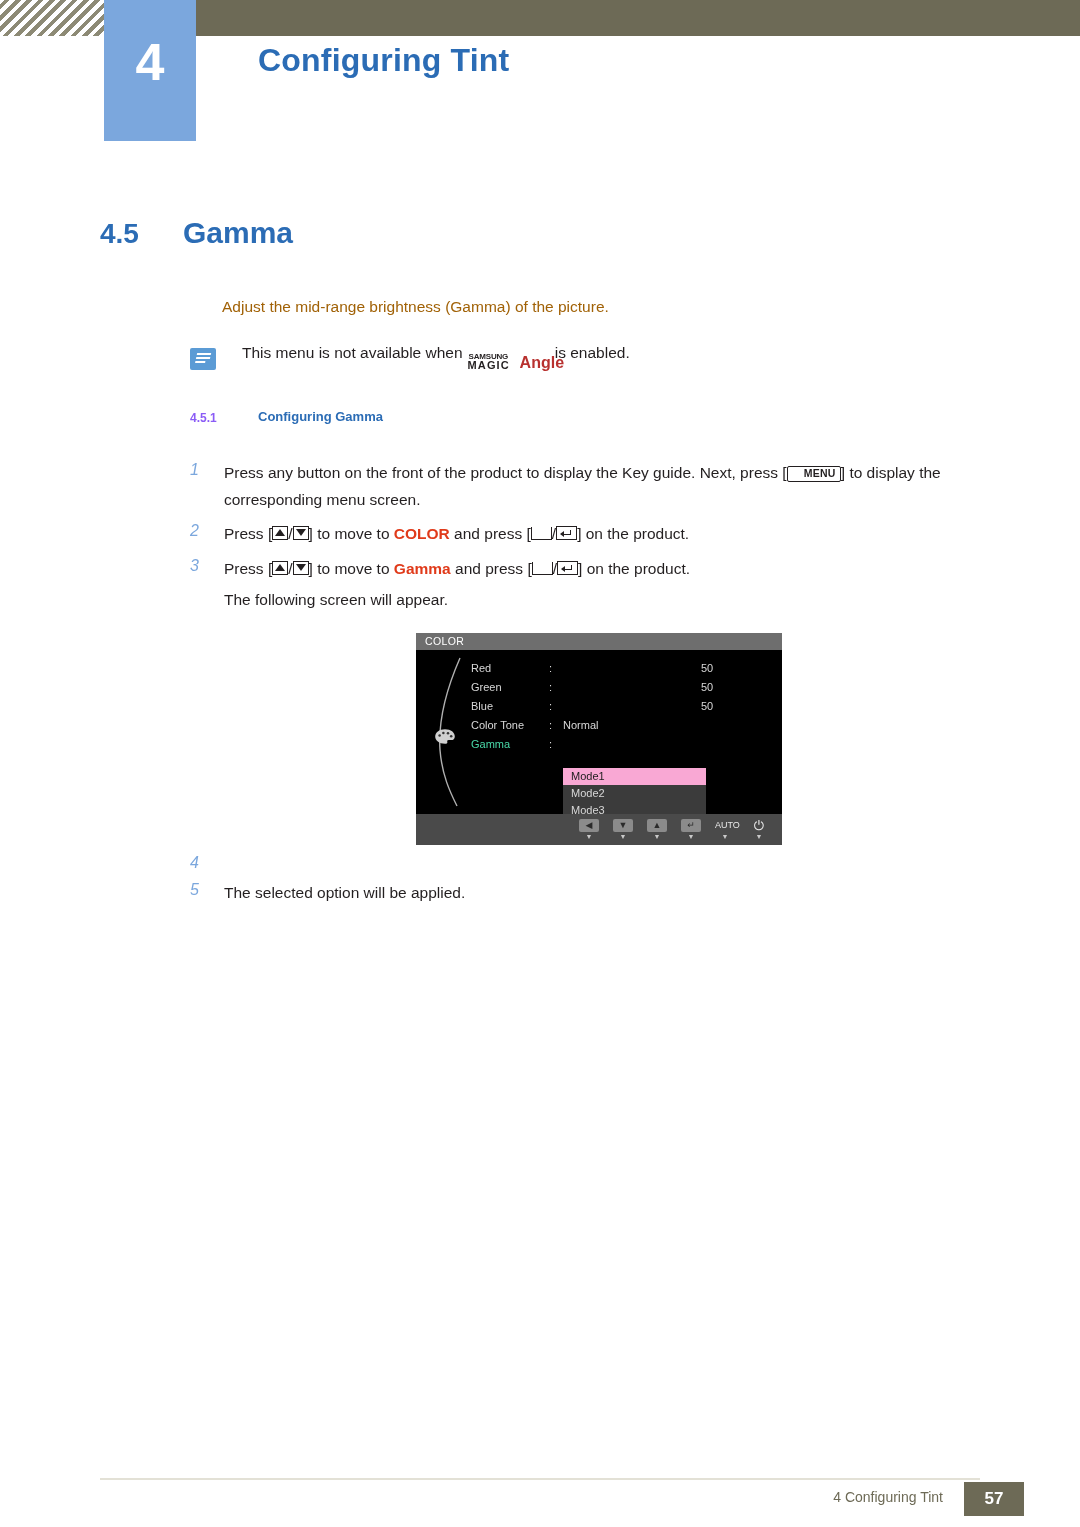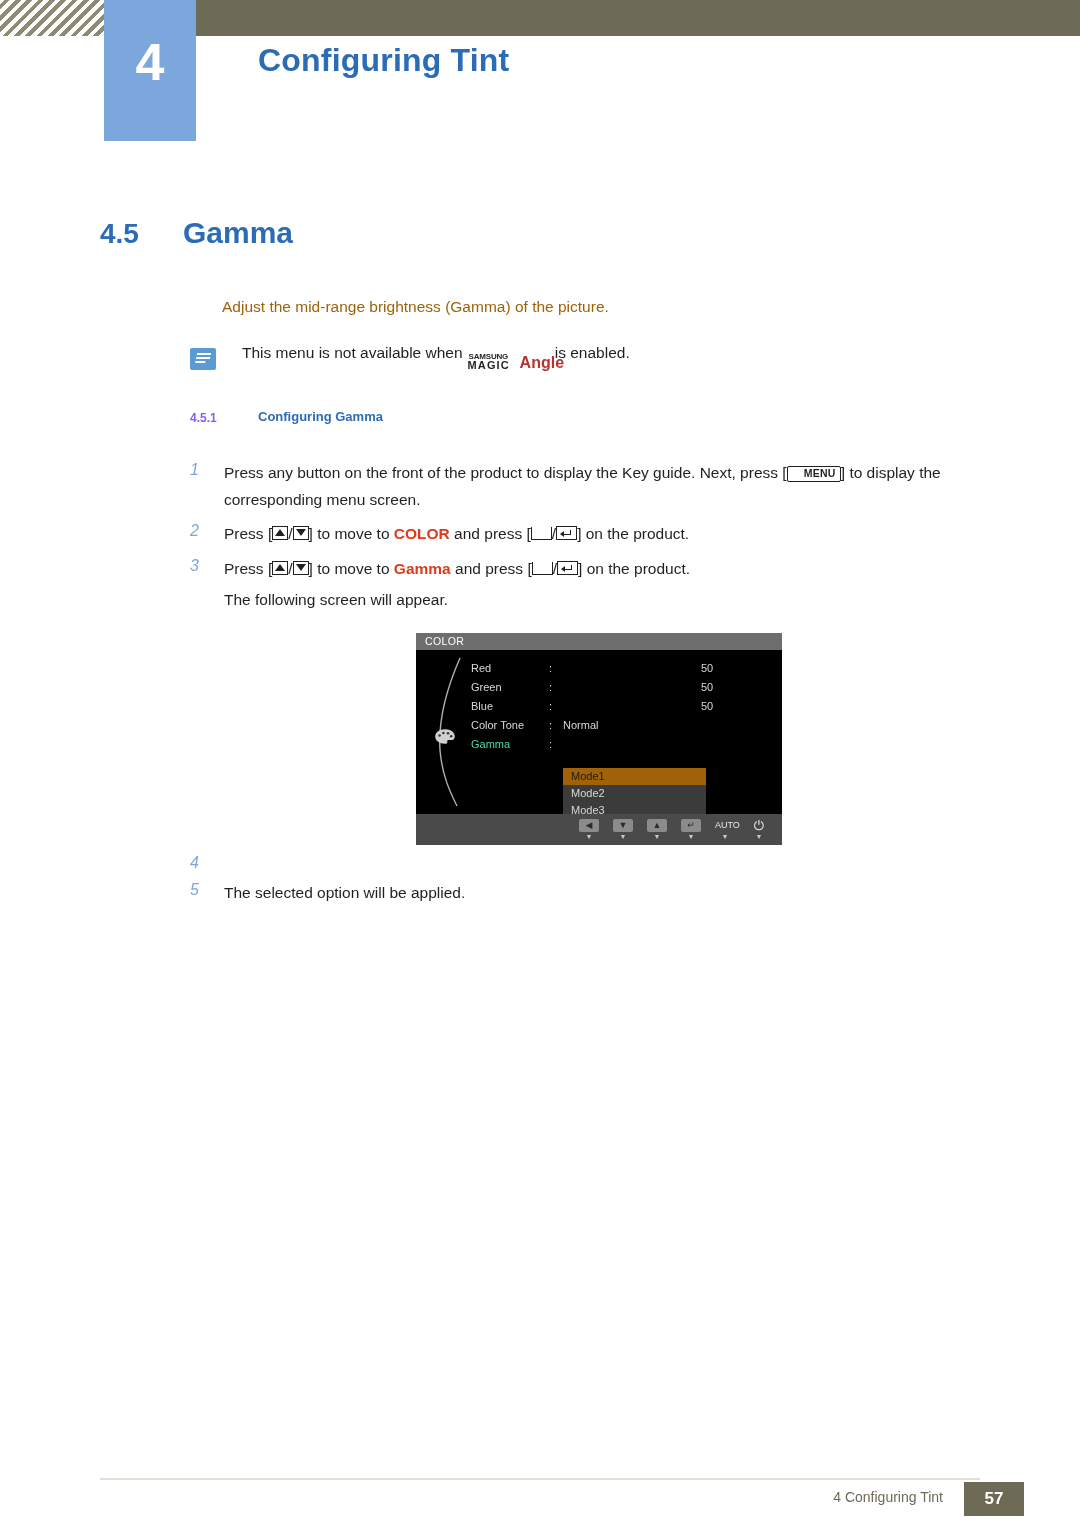--- a/index.html
+++ b/index.html
@@ -403,21 +403,21 @@
   }
   .osd-opt {
     height: 17px;
     line-height: 17px;
     font-size: 11px;
     color: #d8d8d8;
     padding-left: 8px;
     background: #3b3b3b;
   }
   .osd-opt.selected {
-    background: #a16207;
+    background: #f9a8d4;
     color: #1d1d1d;
   }
   .osd-footer {
     position: absolute;
     left: 0;
     bottom: 0;
     width: 366px;
     height: 31px;
     background: #4a4a4a;
     display: flex;

